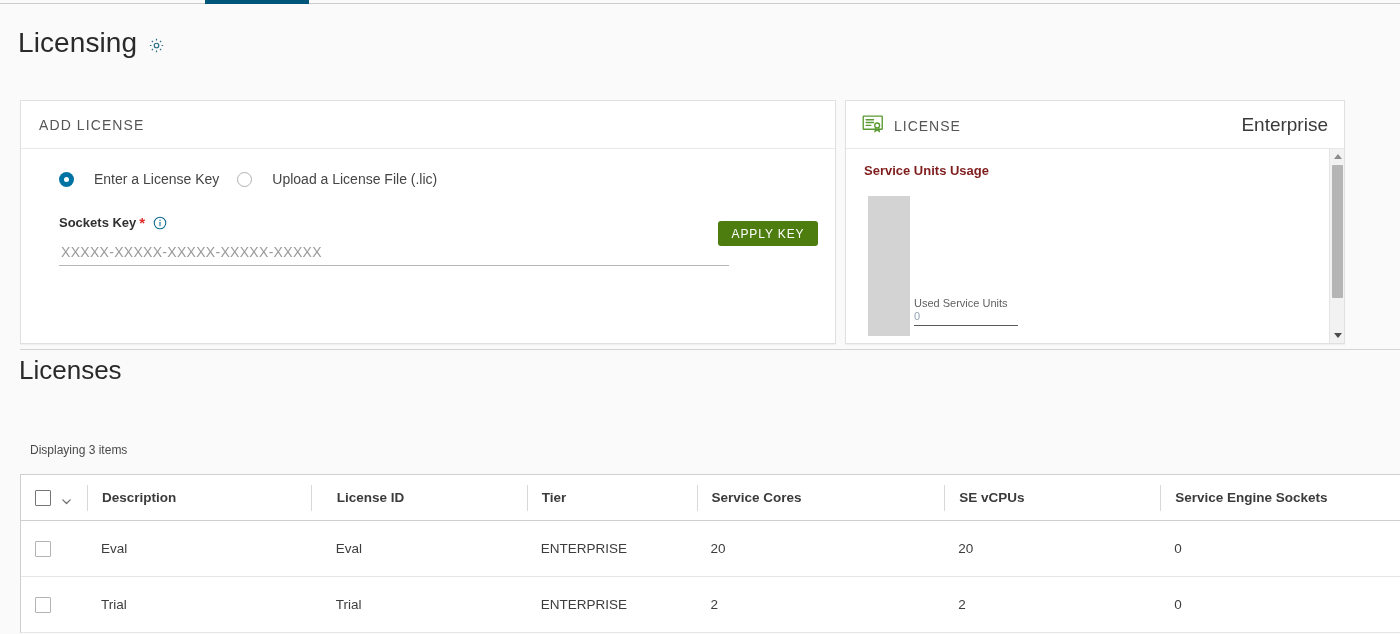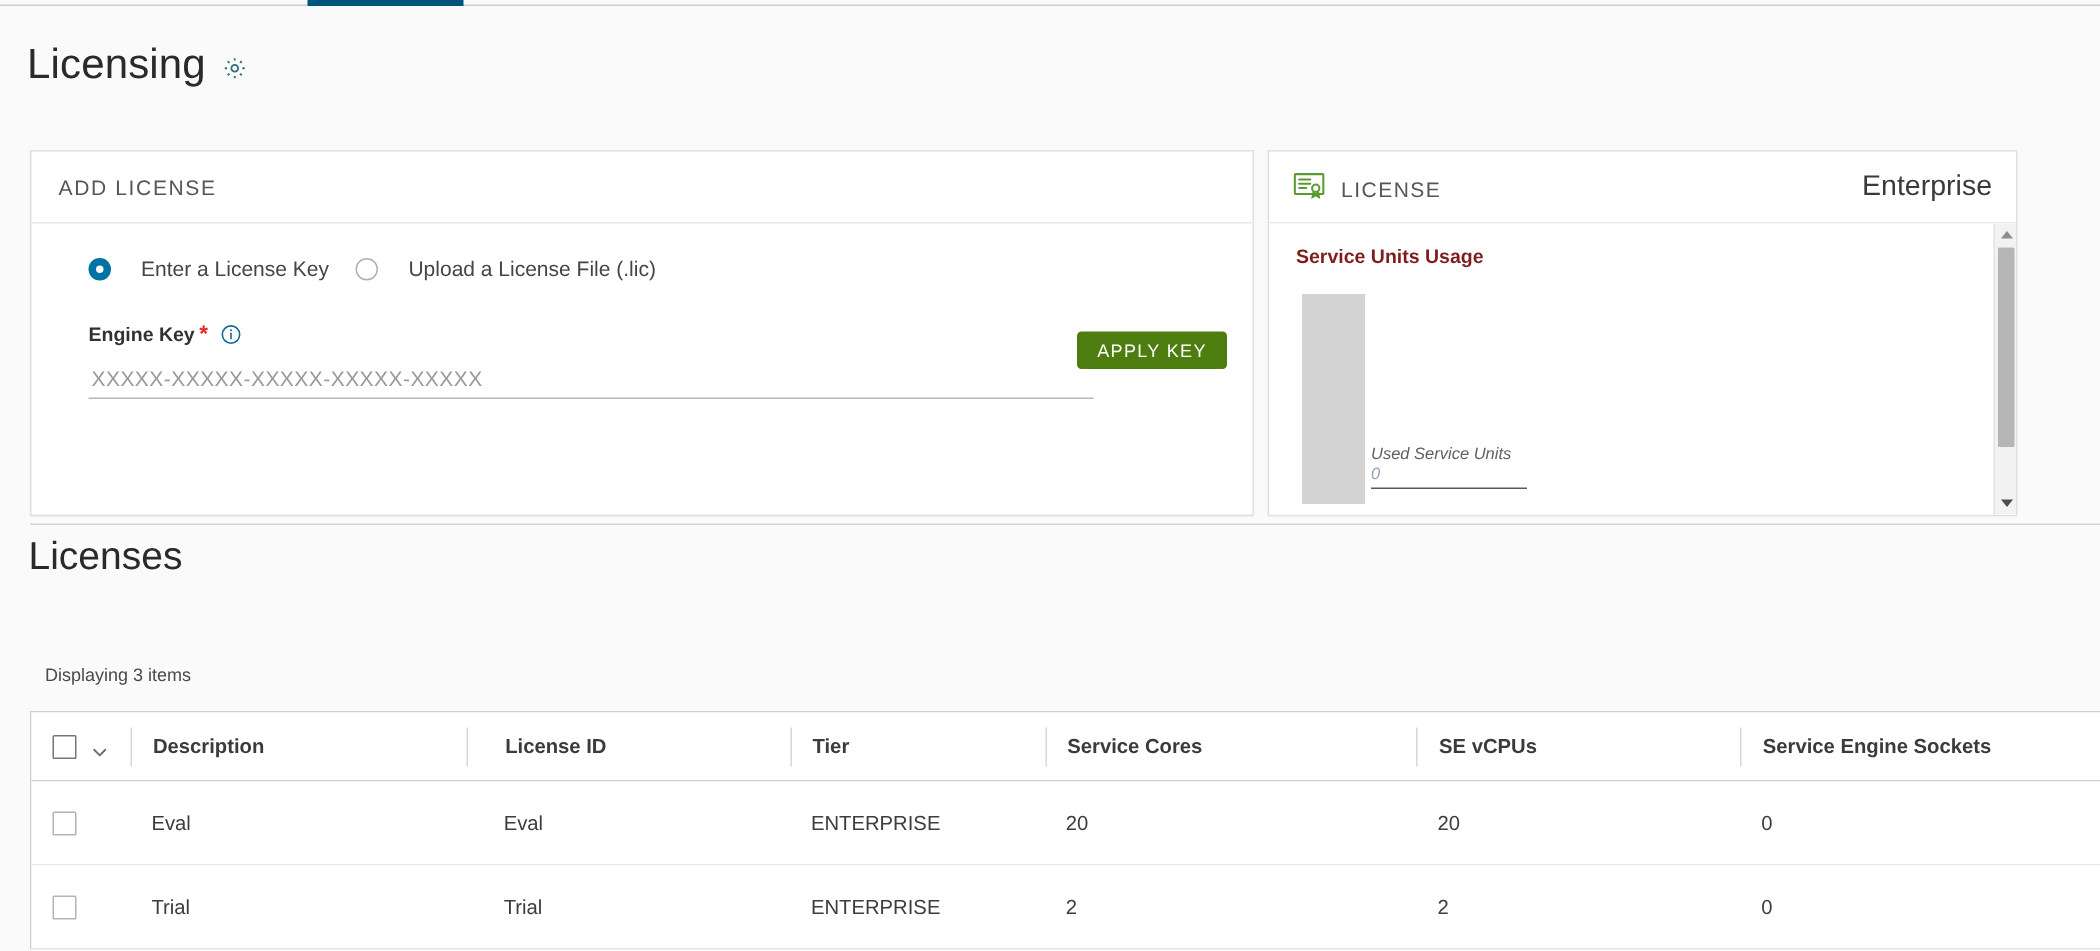--- a/index.html
+++ b/index.html
@@ -110,21 +110,21 @@
   .lic-tier { font-size: 19px; color: #3a3a3a; font-weight: 300; }
 
   
   .lic-body {
     position: relative; height: 194px; overflow: hidden;
     background: #fff;
   }
   .lic-inner { padding: 14px 0 0 18px; position: relative; height: 100%; }
   .usage-title { font-size: 13px; font-weight: 700; color: #7f1d1d; }
 
-  .chart-area { position: relative; margin-top: 18px; height: 140px; font-style: italic; }
+  .chart-area { position: relative; margin-top: 18px; height: 140px; }
   .usage-bar {
     position: absolute; left: 4px; top: 0; width: 42px; height: 140px;
     background: #d3d3d3;
   }
   .usage-annot { position: absolute; left: 50px; top: 100px; width: 105px; }
   .usage-annot-name { font-size: 11px; color: #616161; line-height: 14px; }
   .usage-annot-val { font-size: 11px; color: #93a3b4; line-height: 13px; }
   .usage-annot-rule {
     margin-top: 2px; width: 104px; height: 1px; background: #5a5a5a;
   }
@@ -234,21 +234,21 @@
           <span class="radio-label">Enter a License Key</span>
         </label>
         <label class="radio-item">
           <span class="radio-outer"></span>
           <span class="radio-label">Upload a License File (.lic)</span>
         </label>
       </div>
 
       <div class="field-wrap">
         <div class="field-label">
-          <span>Engine Key</span>
+          <span>Sockets Key</span>
             <span class="req-star">*</span>
           <span class="info-icon">
             <svg viewBox="0 0 16 16" width="14" height="14" fill="none" stroke="#0b6a93" stroke-width="1.2">
               <circle cx="8" cy="8" r="6.6"></circle>
               <path d="M8 7.1v4.1" stroke-linecap="round"></path>
               <circle cx="8" cy="4.8" r="0.78" fill="#0b6a93" stroke="none"></circle>
             </svg>
           </span>
         </div>
         <input class="input-line" type="text" placeholder="XXXXX-XXXXX-XXXXX-XXXXX-XXXXX" style="">

